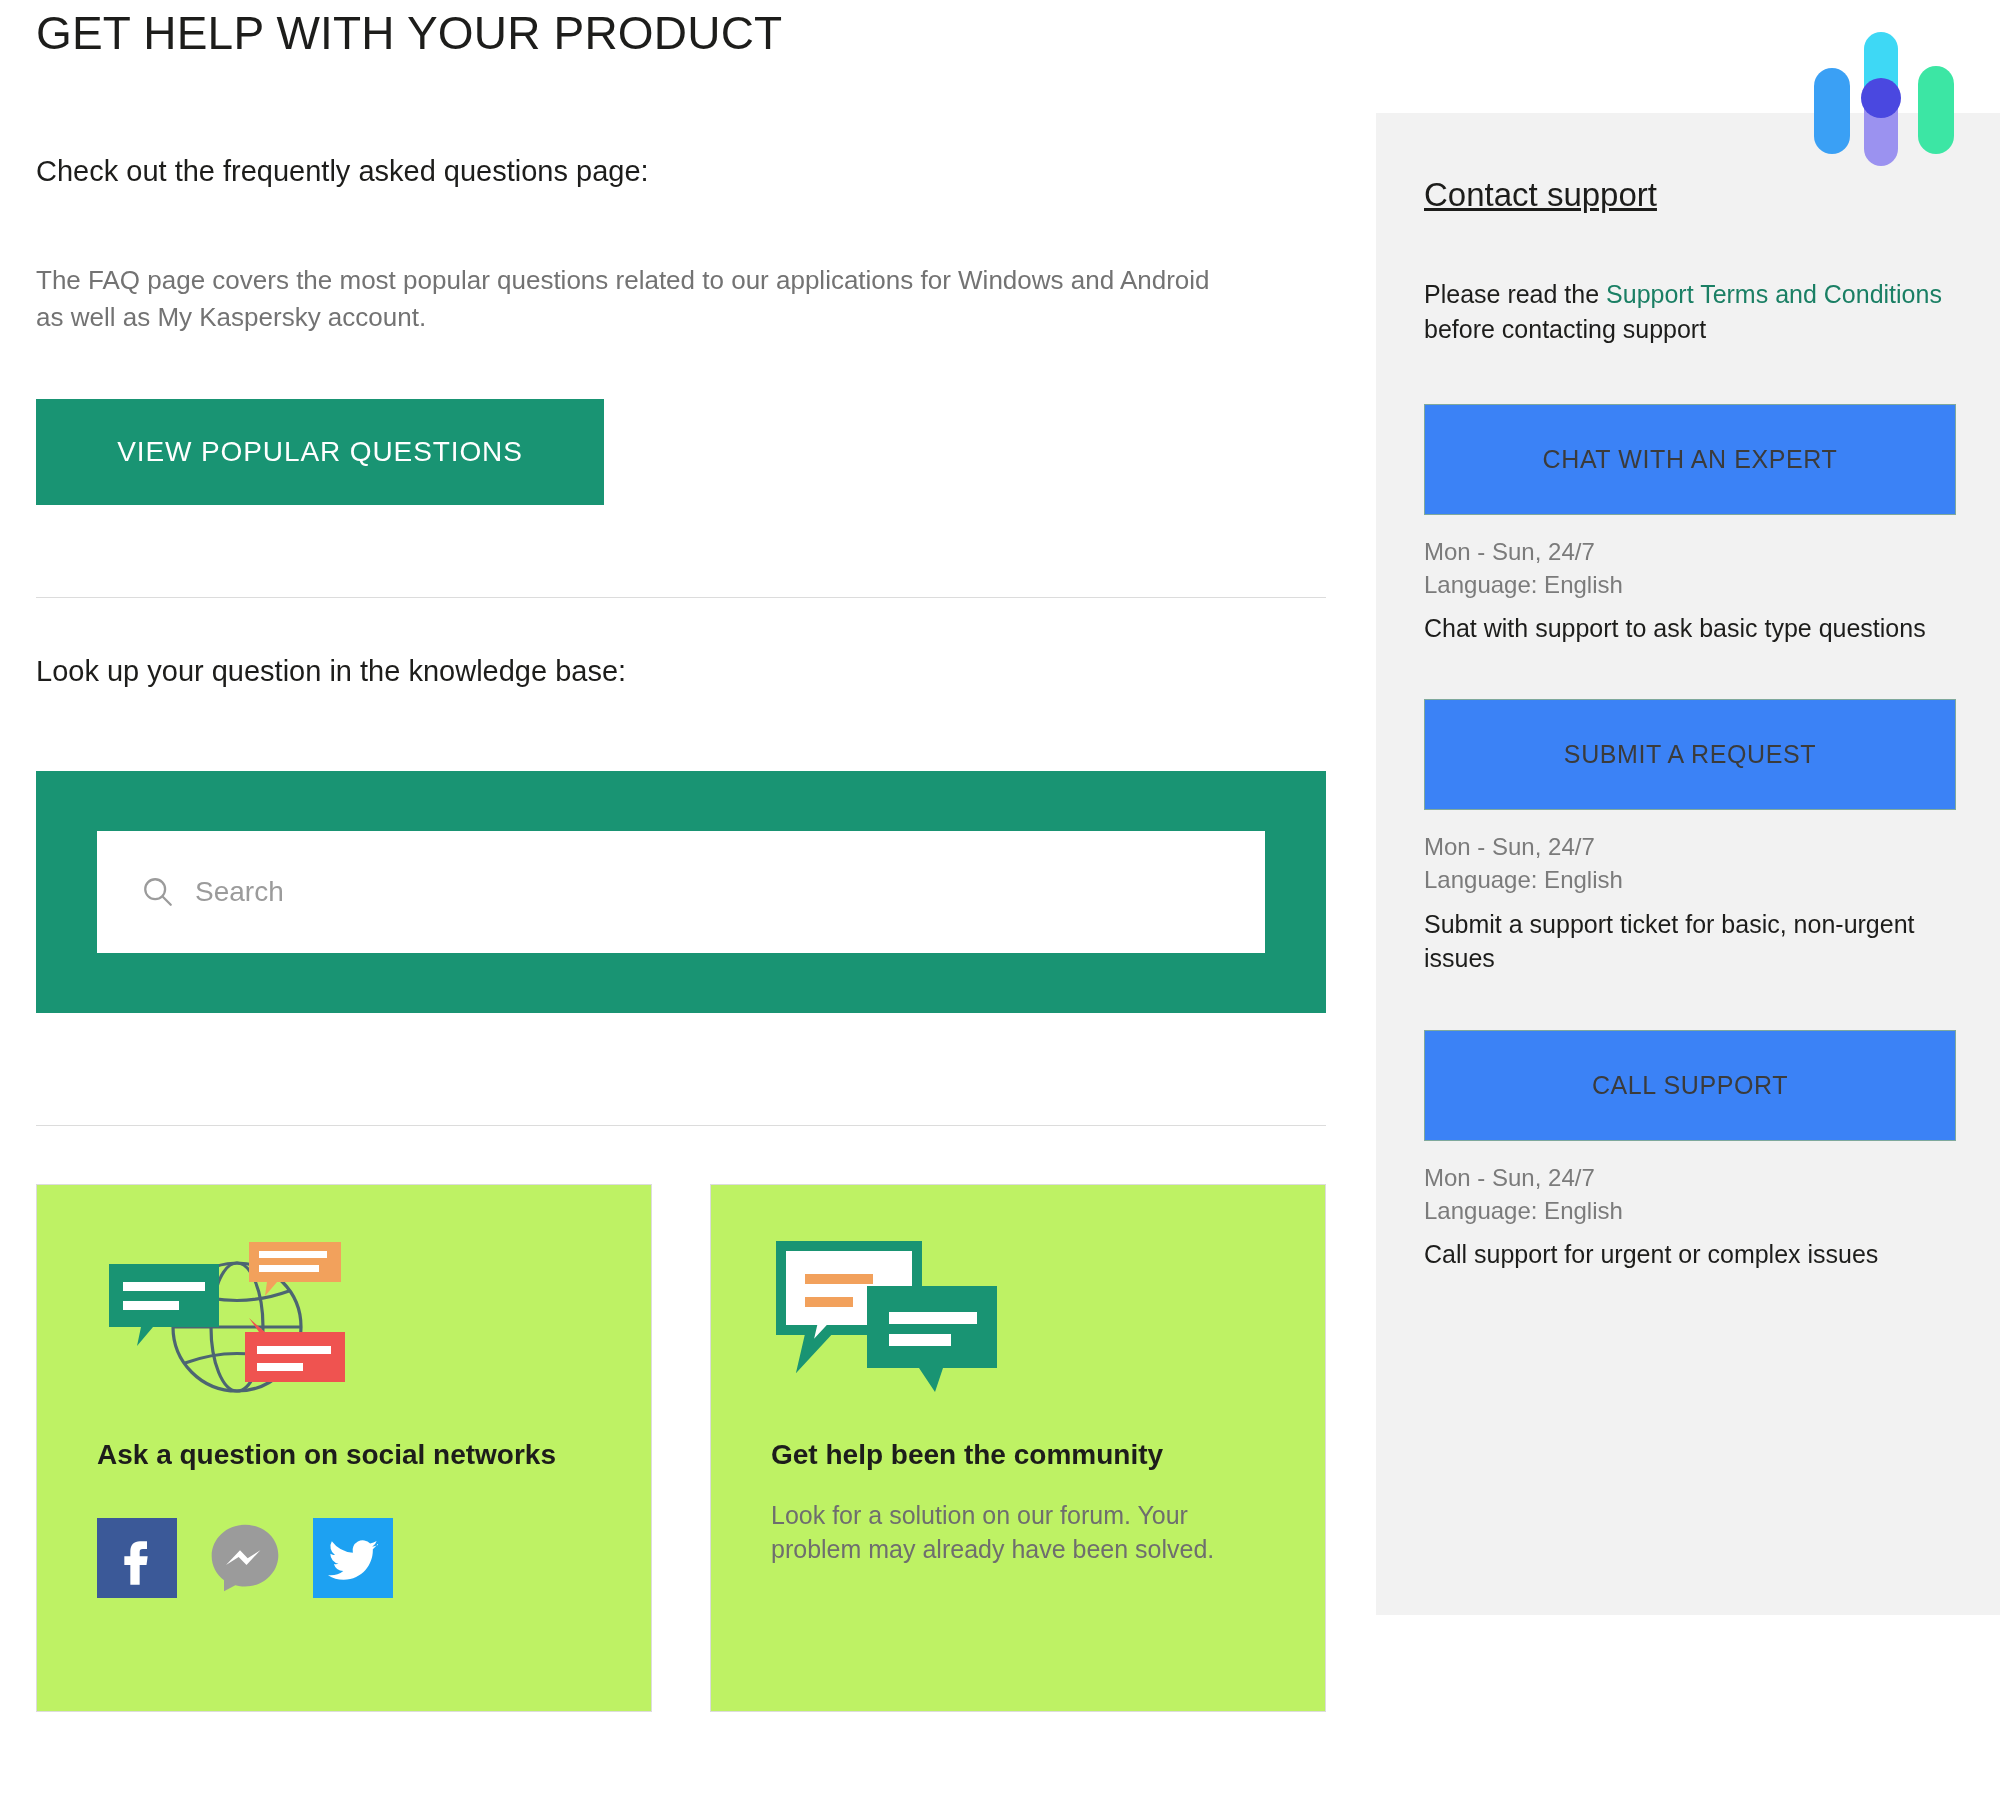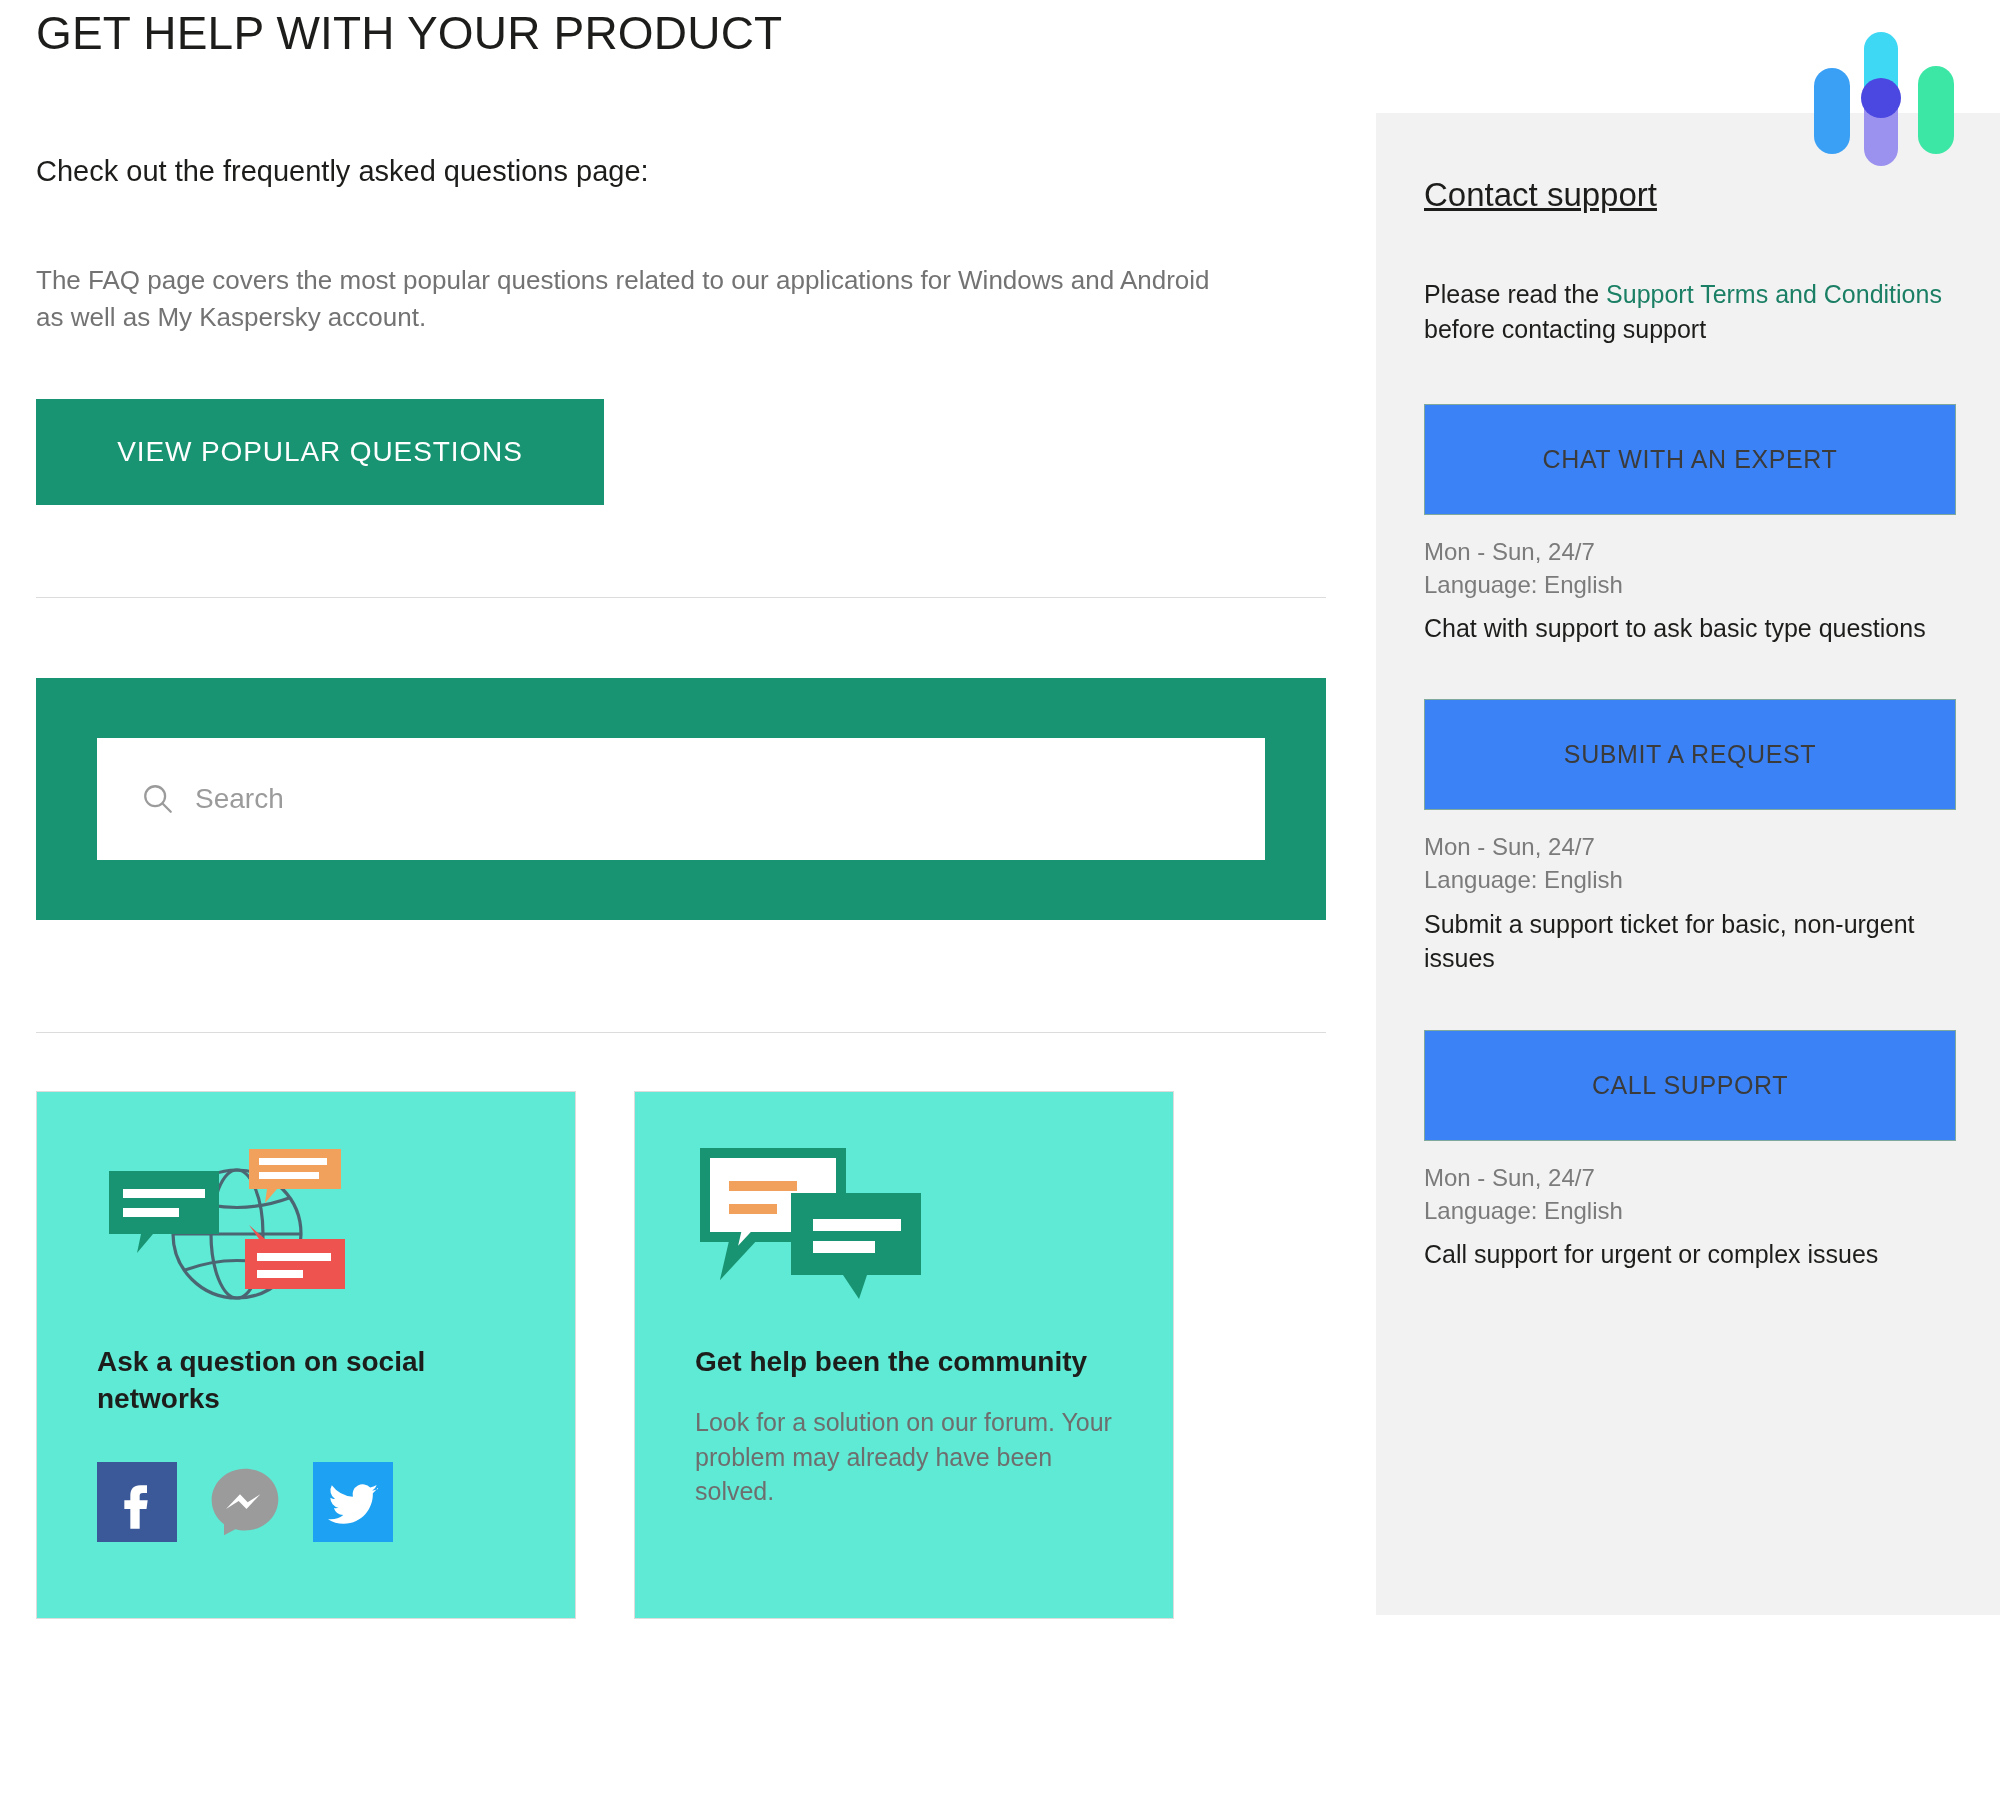--- a/index.html
+++ b/index.html
@@ -126,24 +126,24 @@
     margin-top: 112px;
   }
 
   
   .cards {
     display: flex;
     gap: 58px;
     margin-top: 58px;
   }
   .card {
-    width: 540px;
+    width: 616px;
     min-height: 528px;
     border: 1px solid #dcdcdc;
-    background: #5eead4;
+    background: #bef264;
     padding: 44px 60px 0 60px;
   }
   .card-icon { height: 190px; display: flex; align-items: center; }
   .card-title {
     font-size: 28px;
     font-weight: 700;
     color: #1d1d1b;
     line-height: 1.32;
     margin-top: 18px;
   }
@@ -239,20 +239,21 @@
     <h1 class="page-title">GET HELP WITH YOUR PRODUCT</h1>
 
     <h2 class="lead-heading">Check out the frequently asked questions page:</h2>
 
     <p class="lead-body">The FAQ page covers the most popular questions related to our applications for Windows and Android as well as My Kaspersky account.</p>
 
     <button class="btn-primary">VIEW POPULAR QUESTIONS</button>
 
     <div class="divider"></div>
 
+    <h2 class="section-heading">Look up your question in the knowledge base:</h2>
 
     <div class="search-wrap">
       <div class="search-box">
         <svg class="search-icon" viewBox="0 0 24 24">
           <circle cx="10" cy="10" r="7" fill="none" stroke="#9b9b9b" stroke-width="1.6"></circle>
           <line x1="15.2" y1="15.2" x2="21" y2="21" stroke="#9b9b9b" stroke-width="1.6" stroke-linecap="round"></line>
         </svg>
         <input class="search-input" type="text" placeholder="Search" style="">
       </div>
     </div>

